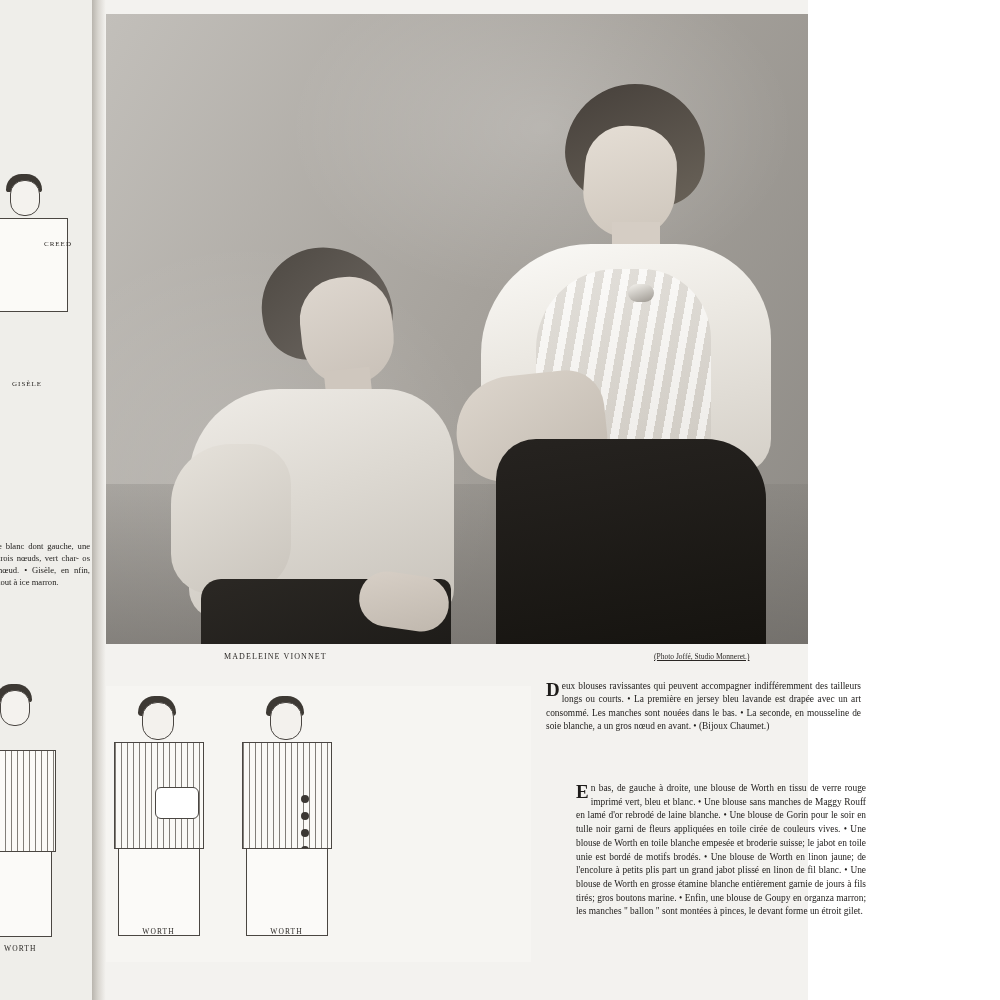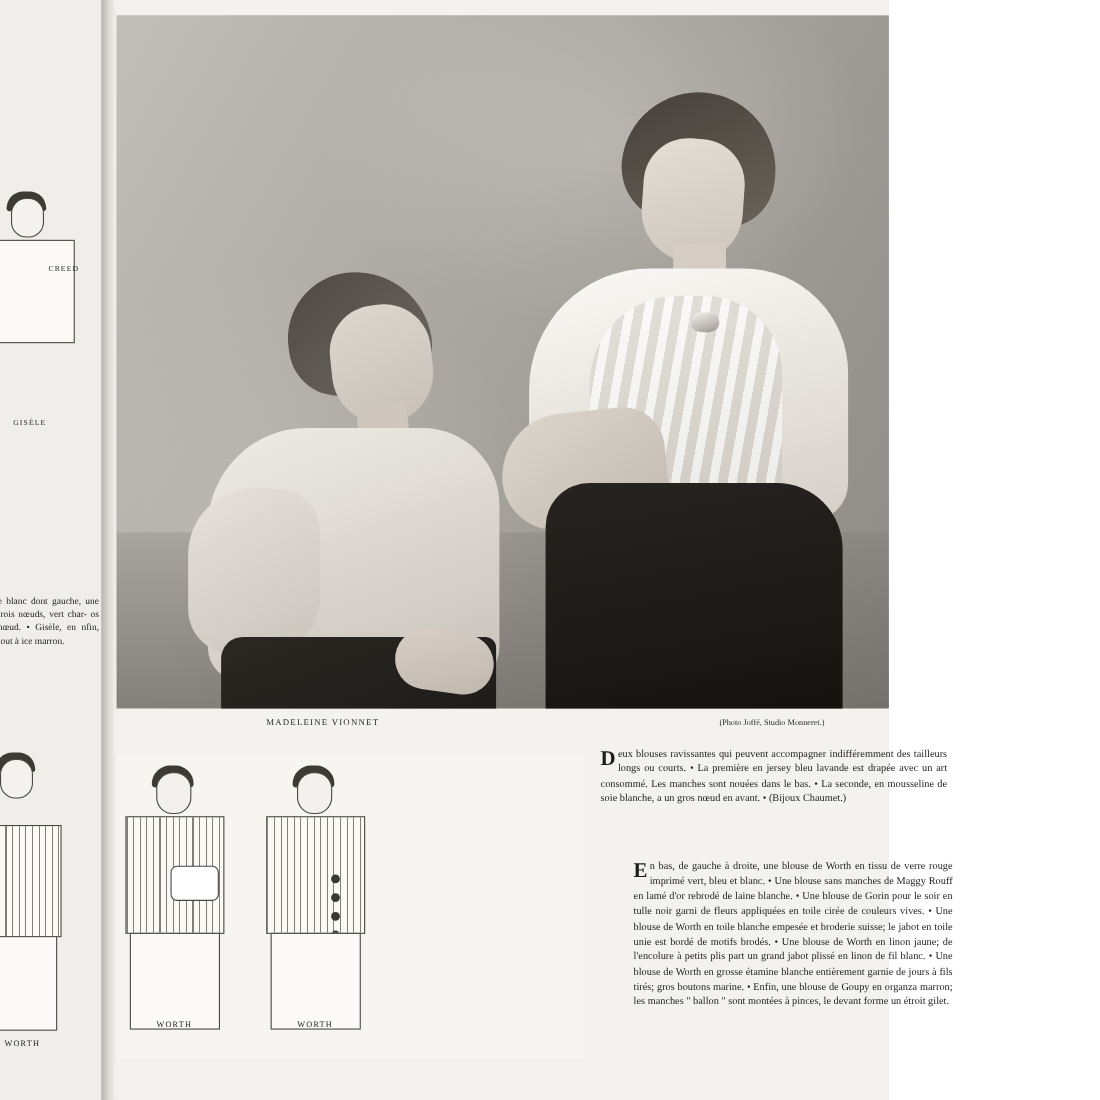--- a/index.html
+++ b/index.html
@@ -54,22 +54,22 @@
     background:linear-gradient(165deg,#fbfaf7 0%,#ece9e3 40%,#d4cfc7 100%);}
   .fb-drape{position:absolute;left:120px;top:185px;width:175px;height:195px;border-radius:80px 70px 30px 30px;
     background:repeating-linear-gradient(100deg,rgba(255,255,255,.55) 0 8px,rgba(190,185,178,.35) 8px 17px);}
   .fb-brooch{position:absolute;left:212px;top:200px;width:26px;height:18px;border-radius:9px;
     background:linear-gradient(160deg,#f6f4ef,#9b968f);}
   .fb-arm{position:absolute;left:40px;top:290px;width:150px;height:105px;border-radius:60px 40px 40px 50px;
     background:linear-gradient(150deg,#ddd6cd,#c2bab0);transform:rotate(-6deg);}
   .fb-skirt{position:absolute;left:80px;top:355px;width:270px;height:215px;
     background:linear-gradient(170deg,#262320,#15130f);border-radius:40px 60px 0 0;}
 
-  .photo-caption-left{position:absolute;left:136px;top:652px;font-size:8px;letter-spacing:1.1px;color:#2a2724;}
-  .photo-caption-right{position:absolute;left:548px;top:652px;font-size:7.5px;color:#2a2724;}
+  .photo-caption-left{position:absolute;left:118px;top:652px;font-size:8px;letter-spacing:1.1px;color:#2a2724;}
+  .photo-caption-right{position:absolute;left:548px;top:652px;font-size:7.5px;color:#2a2724;text-decoration:underline;}
 
   
   .cap-para{position:absolute;left:440px;top:680px;width:315px;font-size:9.4px;line-height:1.42;
     color:#1e1c1a;text-align:justify;}
   .cap-para .drop{float:left;font-size:19px;line-height:15px;padding:2px 2px 0 0;font-weight:bold;}
 
   
   .main-col{position:absolute;left:470px;top:782px;width:290px;font-size:9.4px;line-height:1.46;
     color:#1e1c1a;text-align:justify;}
   .main-col .drop{float:left;font-size:19px;line-height:15px;padding:2px 2px 0 0;font-weight:bold;}

